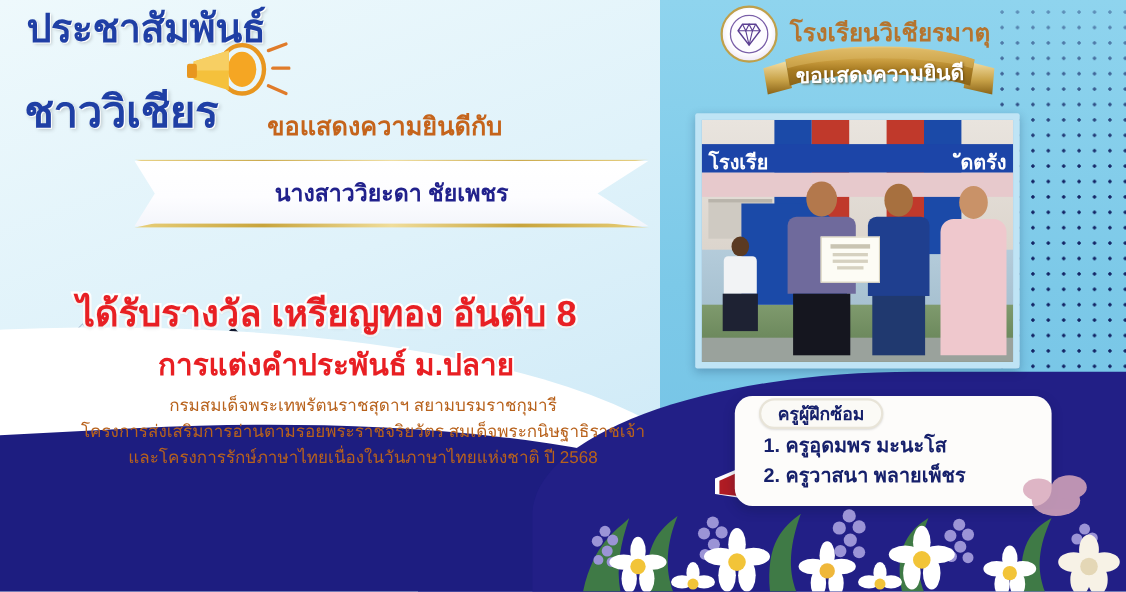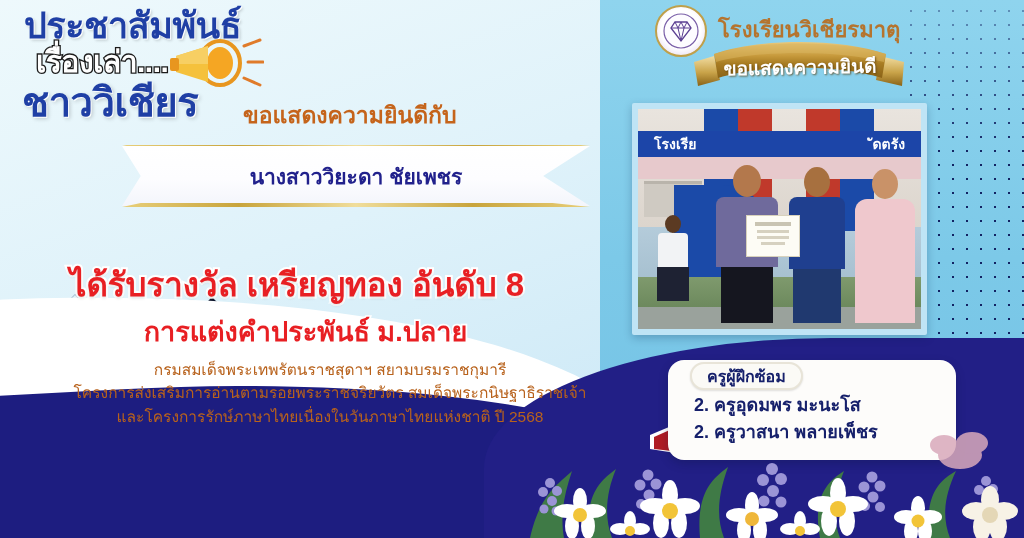--- a/index.html
+++ b/index.html
@@ -124,21 +124,21 @@
   
   .photo-frame {
     position:absolute; left:632px; top:103px; width:295px; height:232px;
     background:#bfe4f5; padding:6px; border-radius:2px;
     box-shadow:0 3px 9px rgba(10,30,70,.25);
   }
   .photo { position:relative; width:100%; height:100%; overflow:hidden; background:#8fb4cf; }
   .ph-sky   { position:absolute; inset:0; background:linear-gradient(180deg,#cfe0ea 0%,#bcd2e0 40%,#9ab6c7 100%); }
   .ph-bldg  { position:absolute; left:0; top:0; width:100%; height:118px; background:linear-gradient(180deg,#e9e4de,#dcd5cd); }
   .ph-band  { position:absolute; left:0; top:22px; width:100%; height:26px; background:#1c45a8; }
-  .ph-bandtxt{ position:absolute; left:0; top:24px; width:100%; color:#fff; font-size:14px; font-weight:bold; display:flex; justify-content:space-between; padding:0 16px; }
+  .ph-bandtxt{ position:absolute; left:0; top:24px; width:100%; color:#fff; font-size:18px; font-weight:bold; display:flex; justify-content:space-between; padding:0 6px; }
   .ph-pink  { position:absolute; left:0; top:48px; width:100%; height:22px; background:#e7c9cc; }
   .ph-colR  { position:absolute; top:0; width:34px; height:122px; background:#c0392b; }
   .ph-colB  { position:absolute; top:0; width:34px; height:122px; background:#1b4aa8; }
   .ph-ground{ position:absolute; left:0; bottom:0; width:100%; height:52px; background:linear-gradient(180deg,#7f9a6d,#5f7d52); }
   .ph-path  { position:absolute; left:0; bottom:0; width:100%; height:22px; background:#9aa29c; }
   .ph-blue-shape { position:absolute; left:36px; bottom:52px; width:96px; height:92px; background:#1b4aa8; border-radius:0 50% 0 0; }
   .person { position:absolute; bottom:16px; }
   .head { border-radius:50%; }
   .cert { position:absolute; background:#fdfcf5; border:1px solid #d8d2bc; }
 
@@ -179,21 +179,20 @@
   <div class="diamond faint" style="left:300px; top:400px; width:44px; height:44px;"></div>
   <div class="diamond faint" style="left:60px;  top:300px; width:30px; height:30px;"></div>
   <div class="diamond dark" style="left:205px; top:300px; width:14px; height:14px;"></div>
 
   <div class="white-swoosh"></div>
   <div class="navy-mid"></div>
   <div class="navy-wave"></div>
   <div class="navy-right"></div>
 
   <div class="hdr-1">ประชาสัมพันธ์</div>
-  <div class="hdr-2">เรื่องเล่า....</div>
   <div class="hdr-3">ชาววิเชียร</div>
   <div class="hdr-congrats">ขอแสดงความยินดีกับ</div>
 
   <svg class="mega-o" viewBox="0 0 96 54">
     <ellipse cx="52" cy="25" rx="20" ry="22" fill="none" stroke="#e8961f" stroke-width="4"></ellipse>
     <ellipse cx="52" cy="25" rx="13" ry="16" fill="#f5a623"></ellipse>
     <path d="M8 18 L40 8 L40 44 L8 34 Z" fill="#f5c13c"></path>
     <path d="M8 18 L40 8 L40 26 L8 26 Z" fill="#f7cf63"></path>
     <rect x="2" y="20" width="9" height="13" rx="2" fill="#e8961f"></rect>
     <g stroke="#e07b2a" stroke-width="3" stroke-linecap="round">
@@ -309,21 +308,21 @@
       <line x1="50" y1="8" x2="60" y2="0"></line>
       <line x1="56" y1="20" x2="72" y2="14"></line>
       <line x1="58" y1="34" x2="76" y2="34"></line>
       <line x1="56" y1="46" x2="72" y2="52"></line>
     </g>
   </svg>
 
   <div class="teach-card"></div>
   <div class="teach-badge">ครูผู้ฝึกซ้อม</div>
   <div class="teach-list">
-    <div class="teach-item">2. ครูอุดมพร มะนะโส</div>
+    <div class="teach-item">1. ครูอุดมพร มะนะโส</div>
     <div class="teach-item">2. ครูวาสนา พลายเพ็ชร</div>
   </div>
 
   <svg class="flowers" viewBox="0 0 504 115">
     <g fill="#3f7a46">
       <path d="M10 115 C20 70 40 60 52 48 C44 72 40 92 44 115 Z"></path>
       <path d="M70 115 C64 72 80 58 96 46 C86 70 84 94 92 115 Z"></path>
       <path d="M180 115 C176 70 192 56 208 44 C198 72 196 94 204 115 Z"></path>
       <path d="M300 115 C292 74 308 58 324 48 C314 74 312 94 320 115 Z"></path>
       <path d="M410 115 C404 74 418 58 436 48 C424 74 422 94 430 115 Z"></path>

